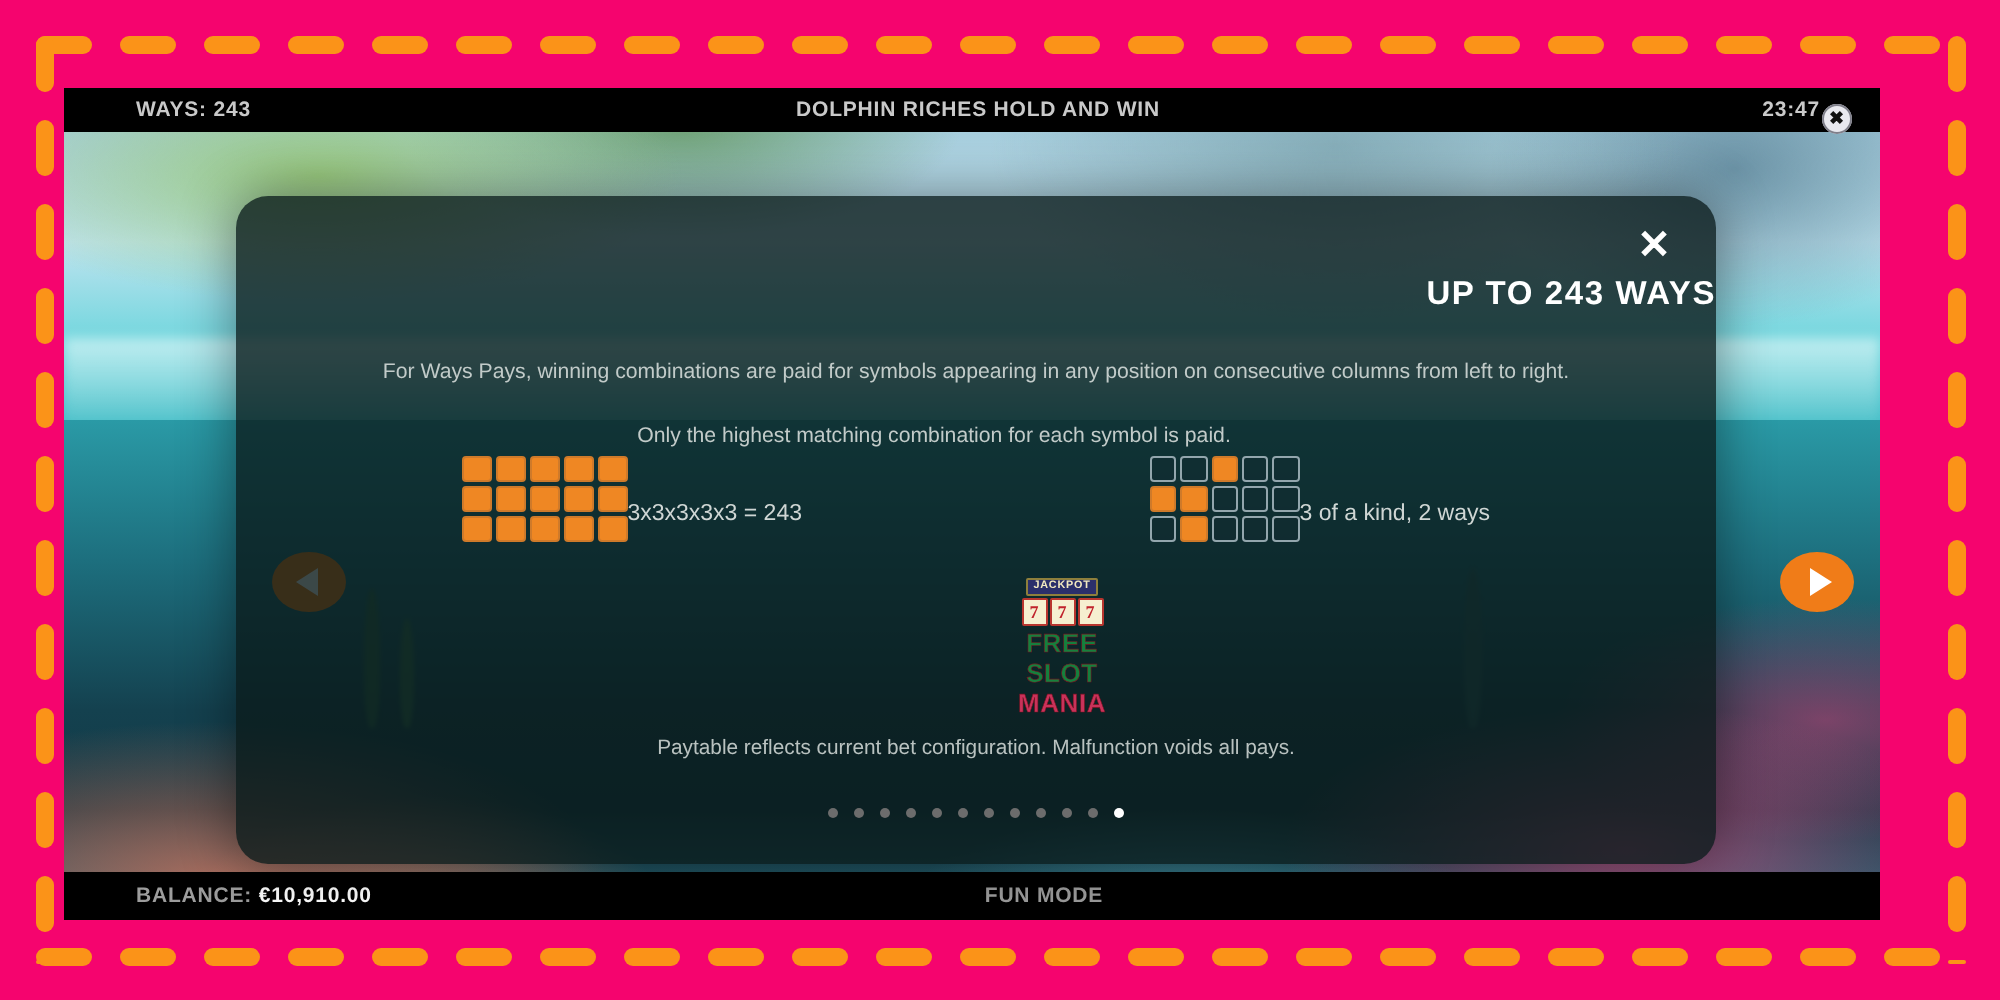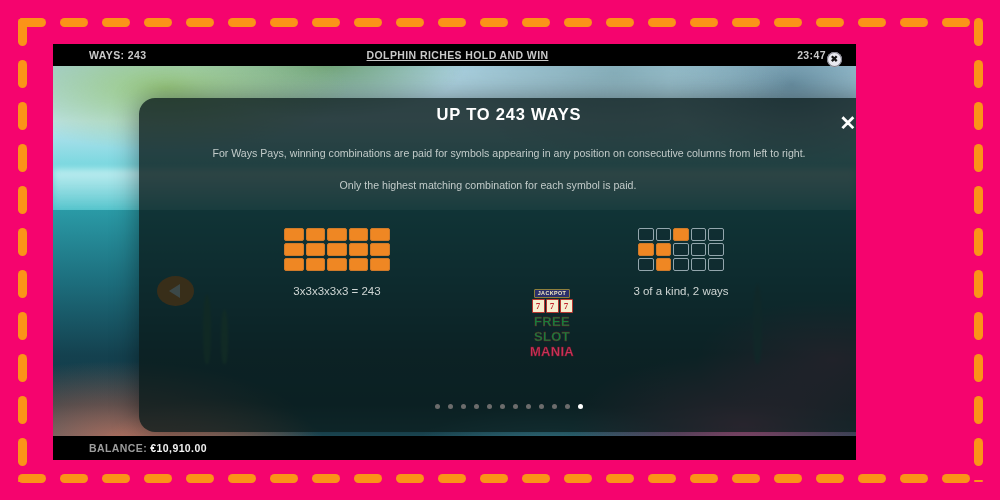--- a/index.html
+++ b/index.html
@@ -15,21 +15,21 @@
   }
   .dashline{position:absolute;pointer-events:none;}
   .dash-h{
     height:9px;border-radius:5px;background:#fb9318;
   }
   .dash-v{
     width:9px;border-radius:5px;background:#fb9318;
   }
   
   #game{
-    position:absolute;left:53px;top:44px;width:803px;height:416px;
+    position:absolute;left:32px;top:44px;width:908px;height:416px;
     background:#07131a;overflow:hidden;
   }
   
   #bg{position:absolute;inset:0;}
   .bgsky{
     position:absolute;left:0;top:0;width:100%;height:44%;
     background:
       radial-gradient(ellipse 260px 90px at 14% 24%, rgba(150,200,110,.85), rgba(150,200,110,0) 70%),
       radial-gradient(ellipse 200px 80px at 34% 10%, rgba(96,150,90,.8), rgba(96,150,90,0) 70%),
       radial-gradient(ellipse 240px 120px at 70% 16%, rgba(120,160,170,.7), rgba(120,160,170,0) 72%),
@@ -52,21 +52,21 @@
       linear-gradient(180deg,#2a9aa6 0%,#1d6f7e 28%,#14414f 58%,#123a46 78%,#2b6878 100%);
   }
   .weed{position:absolute;border-radius:50% 50% 40% 40%;filter:blur(1px);opacity:.8;}
   
   #topbar{
     position:absolute;left:0;top:0;width:100%;height:22px;background:#000;
     display:flex;align-items:center;color:#c9c9c9;font-size:10.5px;font-weight:bold;
     letter-spacing:.4px;
   }
   #topbar .left{padding-left:36px;width:33%;}
-  #topbar .center{width:34%;text-align:center;text-decoration:underline;}
+  #topbar .center{width:34%;text-align:center;}
   #topbar .right{width:33%;text-align:right;padding-right:30px;}
   #hudclose{
     position:absolute;right:14px;top:8px;width:15px;height:15px;border-radius:50%;
     background:#e9e9ef;display:flex;align-items:center;justify-content:center;
     color:#111;font-size:9px;line-height:1;box-shadow:0 0 0 1px #7f7f8a inset;
   }
   #botbar{
     position:absolute;left:0;bottom:0;width:100%;height:24px;background:#000;
     display:flex;align-items:center;color:#9d9d9d;font-size:10.5px;font-weight:bold;
     letter-spacing:.4px;
@@ -81,36 +81,36 @@
     background:rgba(10,26,26,.80);
     border-radius:16px;
     box-shadow:0 0 28px rgba(0,0,0,.45);
   }
   #modal-close{
     position:absolute;right:20px;top:14px;width:22px;height:22px;
     color:#fff;font-size:20px;line-height:22px;text-align:center;font-weight:bold;
     cursor:pointer;
   }
   #modal-title{
-    text-align:center;color:#fff;font-weight:bold;font-size:16.5px;
-    letter-spacing:.8px;padding-top:7px;
+    text-align:right;color:#fff;font-weight:bold;font-size:16.5px;
+    letter-spacing:.8px;padding-top:40px;
   }
   .para{
     color:#c2cbc9;font-size:10.6px;text-align:center;line-height:15px;
     padding:0 66px;
   }
   #p1{margin-top:22px;}
   #p2{margin-top:17px;padding-left:24px;}
   
   #examples{
     position:absolute;left:0;top:130px;width:100%;
     display:flex;justify-content:space-around;align-items:flex-start;
     padding:0 26px;box-sizing:border-box;
   }
-  .example{display:flex;flex-direction:column;align-items:center;width:170px;}
+  .example{display:flex;flex-direction:row;align-items:center;width:170px;}
   .grid{display:grid;grid-template-columns:repeat(5,1fr);gap:2px;}
   .grid.wide{width:106px;}
   .grid.narrow{width:86px;}
   .cell{
     height:13px;border-radius:2px;border:1px solid #93a6ad;
     background:rgba(18,44,50,.55);box-sizing:border-box;
   }
   .cell.on{background:#ef8723;border-color:#cf7a2a;}
   .exlabel{
     margin-top:14px;color:#cfd6d4;font-size:11.5px;text-align:center;white-space:nowrap;
@@ -250,20 +250,21 @@
     <div class="center">DOLPHIN RICHES HOLD AND WIN</div>
     <div class="right">23:47</div>
     <div id="hudclose">✖</div>
   </div>
 
   <div id="botbar">
     <div class="left">
       <span>BALANCE:</span>
       <b>€10,910.00</b>
     </div>
+    <div class="center">FUN MODE</div>
   </div>
 
   <div id="nav-prev" class="navbtn">
     <span class="tri left"></span>
   </div>
   <div id="nav-next" class="navbtn">
     <span class="tri right"></span>
   </div>
 
   <div id="modal">
@@ -308,20 +309,21 @@
             <div class="cell"></div>
             <div class="cell on"></div>
             <div class="cell"></div>
             <div class="cell"></div>
             <div class="cell"></div>
           </div>
           <div class="exlabel">3 of a kind, 2 ways</div>
         </div>
       </div>
 
+    <div id="footnote">Paytable reflects current bet configuration. Malfunction voids all pays.</div>
     <div id="dots">
         <div class="dot"></div>
         <div class="dot"></div>
         <div class="dot"></div>
         <div class="dot"></div>
         <div class="dot"></div>
         <div class="dot"></div>
         <div class="dot"></div>
         <div class="dot"></div>
         <div class="dot"></div>

